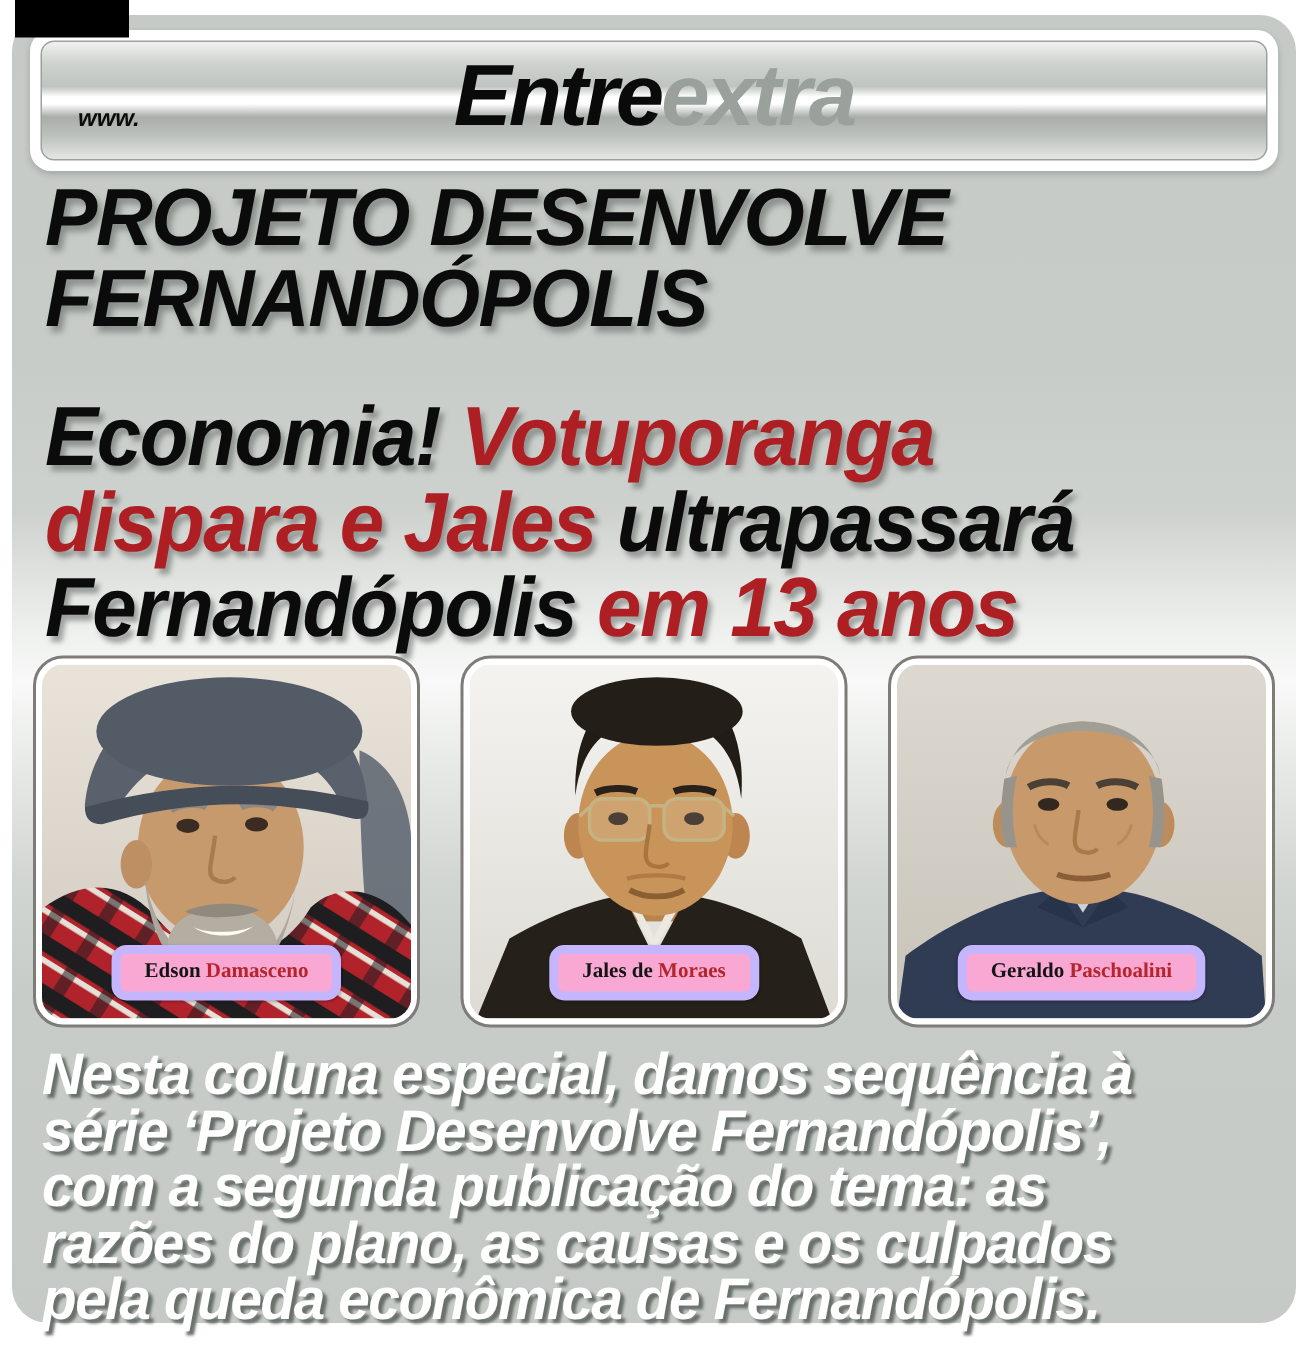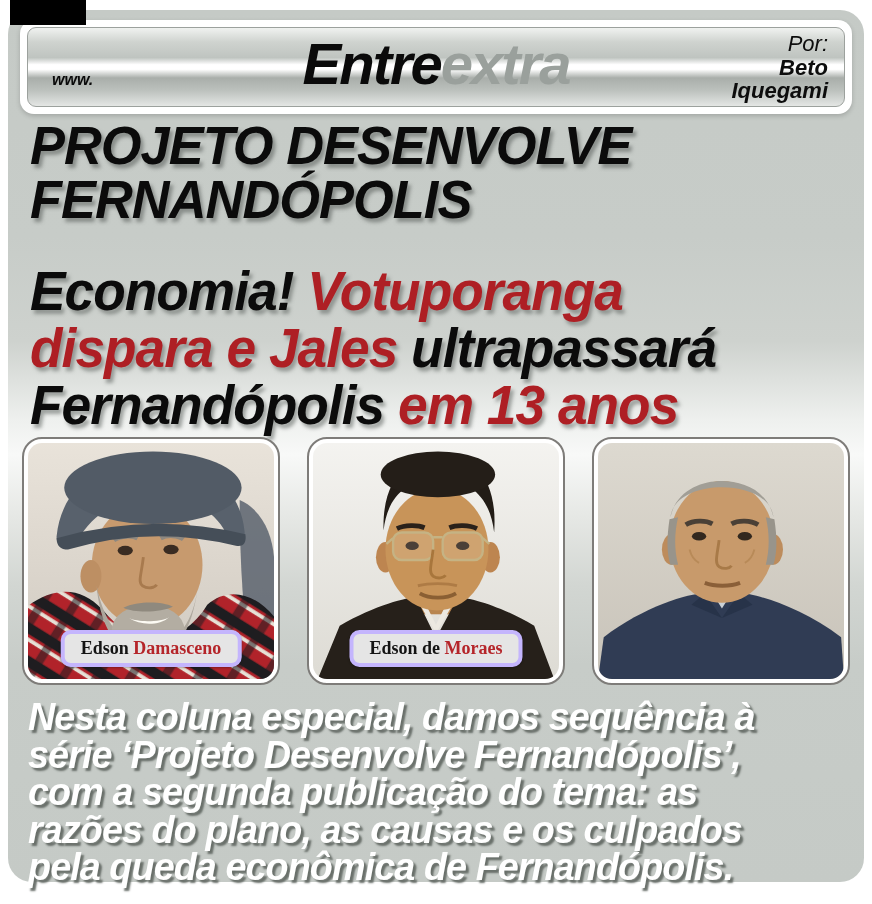--- a/index.html
+++ b/index.html
@@ -70,23 +70,23 @@
   
   .pcard{
     top:427px;width:258px;height:248px;background:#ffffff;
     border:2px solid #7e7c79;border-radius:20px;box-sizing:border-box;padding:4px;
   }
   .pcard.p1{left:14px;} .pcard.p2{left:299px;} .pcard.p3{left:584px;}
   .pimg{width:100%;height:100%;border-radius:14px;overflow:hidden;position:relative;}
   .pimg svg{display:block;width:100%;height:100%;}
   .pill{
     position:absolute;bottom:12px;left:50%;transform:translateX(-50%);
-    background:#e5e5e5;border:4px solid #c4b5fd;border-radius:10px;
+    background:#f9a8d4;border:6px solid #c4b5fd;border-radius:10px;
     padding:5px 16px 6px;white-space:nowrap;
-    font-family:"Liberation Serif", serif;font-weight:bold;font-size:18px;line-height:1;
+    font-family:"Liberation Serif", serif;font-weight:bold;font-size:14px;line-height:1;
     box-shadow:0 1px 2px rgba(0,0,0,0.25);
   }
   .pill .lred{color:#b5252a;}
   .pill .lblk{color:#141414;}
 
   
   .footer-text{
     left:20px;top:688px;width:824px;
     color:#ffffff;font-size:39px;font-weight:bold;font-style:italic;
     line-height:37.5px;letter-spacing:-1px;
@@ -101,25 +101,20 @@
 
 <div class="abs card">
 
   <div class="abs banner">
     <div class="abs banner-inner">
       <div class="abs logo">
         <div class="logo-www">www.</div>
       </div>
       <div class="abs title">
         <span class="t1">Entre</span><span class="t2">extra</span>
-      </div>
-      <div class="abs byline">
-        <div class="por">Por:</div>
-        <div class="bname">Beto</div>
-        <div class="bname">Iquegami</div>
       </div>
     </div>
   </div>
 
   <div class="abs headline-top">
     <div>PROJETO DESENVOLVE</div>
     <div>FERNANDÓPOLIS</div>
   </div>
 
   <div class="abs headline-main">
@@ -191,21 +186,21 @@
         <ellipse cx="157" cy="108" rx="7" ry="4.5" fill="#2e2118"></ellipse>
         <rect x="84" y="94" width="42" height="29" rx="9" fill="rgba(255,255,255,0.14)" stroke="#c5b384" stroke-width="2.5"></rect>
         <rect x="136" y="94" width="42" height="29" rx="9" fill="rgba(255,255,255,0.14)" stroke="#c5b384" stroke-width="2.5"></rect>
         <path d="M126,99 L136,99" stroke="#c5b384" stroke-width="2.5"></path>
         <path d="M84,100 L77,106 M178,100 L185,106" stroke="#c5b384" stroke-width="2.5"></path>
         <path d="M126,112 C124,128 121,136 126,140 C131,143 137,142 139,139" fill="none" stroke="#a8763c" stroke-width="3"></path>
         <path d="M112,158 C122,164 140,164 150,158" stroke="#8a5f33" stroke-width="4" fill="none"></path>
         <path d="M110,150 C122,147 140,147 151,150" stroke="#9c6b38" stroke-width="3" fill="none" opacity="0.6"></path>
       </svg>
       <div class="pill">
-        <span class="lblk">Edson de </span><span class="lred">Moraes</span>
+        <span class="lblk">Jales de </span><span class="lred">Moraes</span>
       </div>
     </div>
   </div>
 
   <div class="abs pcard p3">
     <div class="pimg">
       <svg viewBox="0 0 258 248" preserveAspectRatio="none">
         <defs>
           <linearGradient id="bg3" x1="0" y1="0" x2="0" y2="1">
             <stop offset="0" stop-color="#ddd9d0"></stop>
@@ -225,20 +220,23 @@
         <path d="M75,80 C72,100 72,115 76,128 L84,128 C80,112 80,95 84,78 Z" fill="#98948b"></path>
         <path d="M185,80 C188,100 188,115 184,128 L176,128 C180,112 180,95 176,78 Z" fill="#98948b"></path>
         <path d="M92,86 C100,81 113,81 120,85" stroke="#4a4036" stroke-width="5" fill="none"></path>
         <path d="M140,85 C147,81 160,81 168,86" stroke="#4a4036" stroke-width="5" fill="none"></path>
         <ellipse cx="106" cy="98" rx="7.5" ry="4.5" fill="#32281f"></ellipse>
         <ellipse cx="154" cy="98" rx="7.5" ry="4.5" fill="#32281f"></ellipse>
         <path d="M127,102 C125,118 122,126 127,130 C132,133 138,132 140,129" fill="none" stroke="#a87a48" stroke-width="3"></path>
         <path d="M112,147 C122,151 139,151 149,147" stroke="#8a5f38" stroke-width="4" fill="none"></path>
         <path d="M96,112 C98,120 102,124 106,126 M164,112 C162,120 158,124 154,126" stroke="#b08350" stroke-width="2" fill="none" opacity="0.7"></path>
       </svg>
+      <div class="pill">
+        <span class="lblk">Geraldo </span><span class="lred">Paschoalini</span>
+      </div>
     </div>
   </div>
 
   <div class="abs footer-text">
     <div>Nesta coluna especial, damos sequência à</div>
     <div>série ‘Projeto Desenvolve Fernandópolis’,</div>
     <div>com a segunda publicação do tema: as</div>
     <div>razões do plano, as causas e os culpados</div>
     <div>pela queda econômica de Fernandópolis.</div>
   </div>

